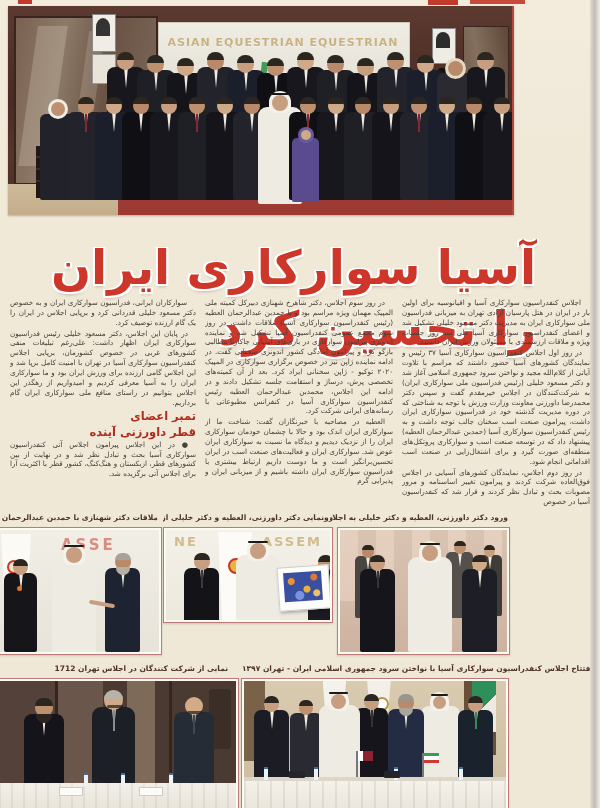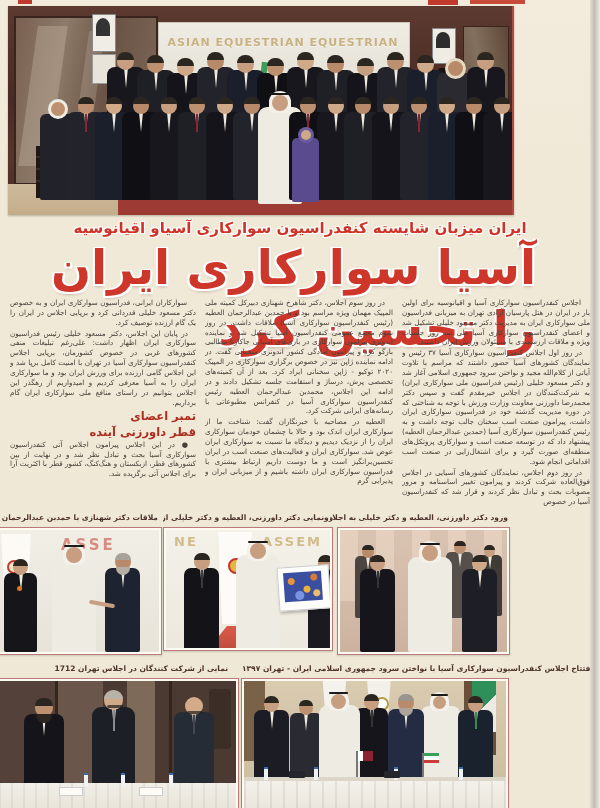--- a/index.html
+++ b/index.html
@@ -58,21 +58,21 @@
   .cap-mid-center{left:163px;top:513px;width:170px;}
   .cap-mid-left{left:0;top:513px;width:158px;}
   .cap-bot-right{left:235px;top:664px;width:358px;}
   .cap-bot-left{left:6px;top:664px;width:222px;}
   .frame{
     background:#fdfaf2;border:1px solid #bb7b7b;padding:2px;box-sizing:border-box;
     box-shadow:0 1px 2px rgba(0,0,0,.15);
   }
   .img{position:relative;width:100%;height:100%;overflow:hidden;background:#e8e2d4;}
   .f-mid-right{left:337px;top:527px;width:173px;height:128px;}
-  .f-mid-center{left:163px;top:527px;width:170px;height:124px;}
+  .f-mid-center{left:163px;top:527px;width:170px;height:96px;}
   .f-mid-left{left:-4px;top:527px;width:166px;height:128px;}
   .f-bot-right{left:241px;top:678px;width:268px;height:140px;}
   .f-bot-left{left:-4px;top:678px;width:243px;height:140px;}
   .gold-frag{
     position:absolute;z-index:2;font-size:13px;font-weight:bold;
     color:#d2bc8c;letter-spacing:2px;
   }
   .red-frag{
     position:absolute;z-index:2;font-size:15px;font-weight:bold;
     color:rgba(198,62,50,.55);letter-spacing:3px;
@@ -233,21 +233,20 @@
       <div style="position: absolute; z-index: 4; left: 458px; top: 91px; width: 16px; height: 7px; background: rgb(43, 38, 32); border-radius: 16px 16px 0px 0px;"></div>
       <div style="position: absolute; z-index: 4; left: 475px; top: 106px; width: 37px; height: 88px; background: rgb(23, 23, 29); border-radius: 7px 7px 2px 2px;"></div>
       <div style="position: absolute; z-index: 4; left: 492px; top: 106px; width: 4px; height: 20px; background: rgb(239, 233, 223); clip-path: polygon(0px 0px, 100% 0px, 50% 100%);"></div>
       <div style="position: absolute; z-index: 4; left: 486px; top: 92px; width: 16px; height: 16px; background: rgb(199, 158, 128); border-radius: 50%;"></div>
       <div style="position: absolute; z-index: 4; left: 486px; top: 91px; width: 16px; height: 7px; background: rgb(43, 38, 32); border-radius: 16px 16px 0px 0px;"></div>
       <div style="position: absolute; z-index: 5; left: 284px; top: 132px; width: 27px; height: 64px; background: rgb(90, 74, 142); border-radius: 5px 5px 2px 2px;"></div>
       <div style="position: absolute; z-index: 5; left: 290px; top: 121px; width: 16px; height: 16px; background: rgb(106, 90, 158); border-radius: 50%;"></div>
       <div style="position: absolute; z-index: 5; left: 293px; top: 124px; width: 10px; height: 10px; background: rgb(208, 169, 136); border-radius: 50%;"></div>
     </div>
 
-  <div class="abs kicker">ایران میزبان شایسته کنفدراسیون سوارکاری آسیاو اقیانوسیه</div>
   <div class="abs headline">آسیا سوارکاری ایران را تحسین کرد</div>
 
   <div class="abs col col-right">
     <p class="first">اجلاس کنفدراسیون سوارکاری آسیا و اقیانوسیه برای اولین بار در ایران در هتل پارسیان آزادی تهران به میزبانی فدراسیون ملی سوارکاری ایران به مدیریت دکتر مسعود خلیلی تشکیل شد و اعضای کنفدراسیون سوارکاری آسیا طی سه روز جلسات ویژه و ملاقات ارزشمندی با مسئولان ورزش ایران داشتند.</p>
     <p>در روز اول اجلاس کنفدراسیون سوارکاری آسیا ۳۷ رئیس و نمایندگان کشورهای آسیا حضور داشتند که مراسم با تلاوت آیاتی از کلام‌الله مجید و نواختن سرود جمهوری اسلامی آغاز شد و دکتر مسعود خلیلی (رئیس فدراسیون ملی سوارکاری ایران) به شرکت‌کنندگان در اجلاس خیرمقدم گفت و سپس دکتر محمدرضا داورزنی معاونت وزارت ورزش با توجه به شناختی که در دوره مدیریت گذشته خود در فدراسیون سوارکاری ایران داشت، پیرامون صنعت اسب سخنان جالب توجه داشت و به رئیس کنفدراسیون سوارکاری آسیا (حمدبن عبدالرحمان العطیه) پیشنهاد داد که در توسعه صنعت اسب و سوارکاری پروتکل‌های منطقه‌ای صورت گیرد و برای اشتغال‌زایی در صنعت اسب اقداماتی انجام شود.</p>
     <p>در روز دوم اجلاس، نمایندگان کشورهای آسیایی در اجلاس فوق‌العاده شرکت کردند و پیرامون تغییر اساسنامه و مرور مصوبات بحث و تبادل نظر کردند و قرار شد که کنفدراسیون آسیا در خصوص</p>
   </div>
   <div class="abs col col-mid">
     <p>در روز سوم اجلاس، دکتر شاهرخ شهنازی دبیرکل کمیته ملی المپیک مهمان ویژه مراسم بود و با حمدبن عبدالرحمان العطیه (رئیس کنفدراسیون سوارکاری آسیا) ملاقات داشت. در روز سوم مجمع عمومی کنفدراسیون آسیا تشکیل شد و نماینده اندونزی پیرامون سوارکاری در بازی‌های آسیایی جاکارتا مطالبی بازگو کرد و پیرامون آمادگی کشور اندونزی سخنانی گفت. در ادامه نماینده ژاپن نیز در خصوص برگزاری سوارکاری در المپیک ۲۰۲۰ توکیو - ژاپن سخنانی ایراد کرد. بعد از آن کمیته‌های تخصصی پرش، درساژ و استقامت جلسه تشکیل دادند و در ادامه این اجلاس، محمدبن عبدالرحمان العطیه رئیس کنفدراسیون سوارکاری آسیا در کنفرانس مطبوعاتی با رسانه‌های ایرانی شرکت کرد.</p>
     <p>العطیه در مصاحبه با خبرنگاران گفت: شناخت ما از سوارکاری ایران اندک بود و حالا با چشمان خودمان سوارکاری ایران را از نزدیک دیدیم و دیدگاه ما نسبت به سوارکاری ایران عوض شد. سوارکاری ایران و فعالیت‌های صنعت اسب در ایران تحسین‌برانگیز است و ما دوست داریم ارتباط بیشتری با فدراسیون سوارکاری ایران داشته باشیم و از میزبانی ایران و پذیرایی گرم</p>

